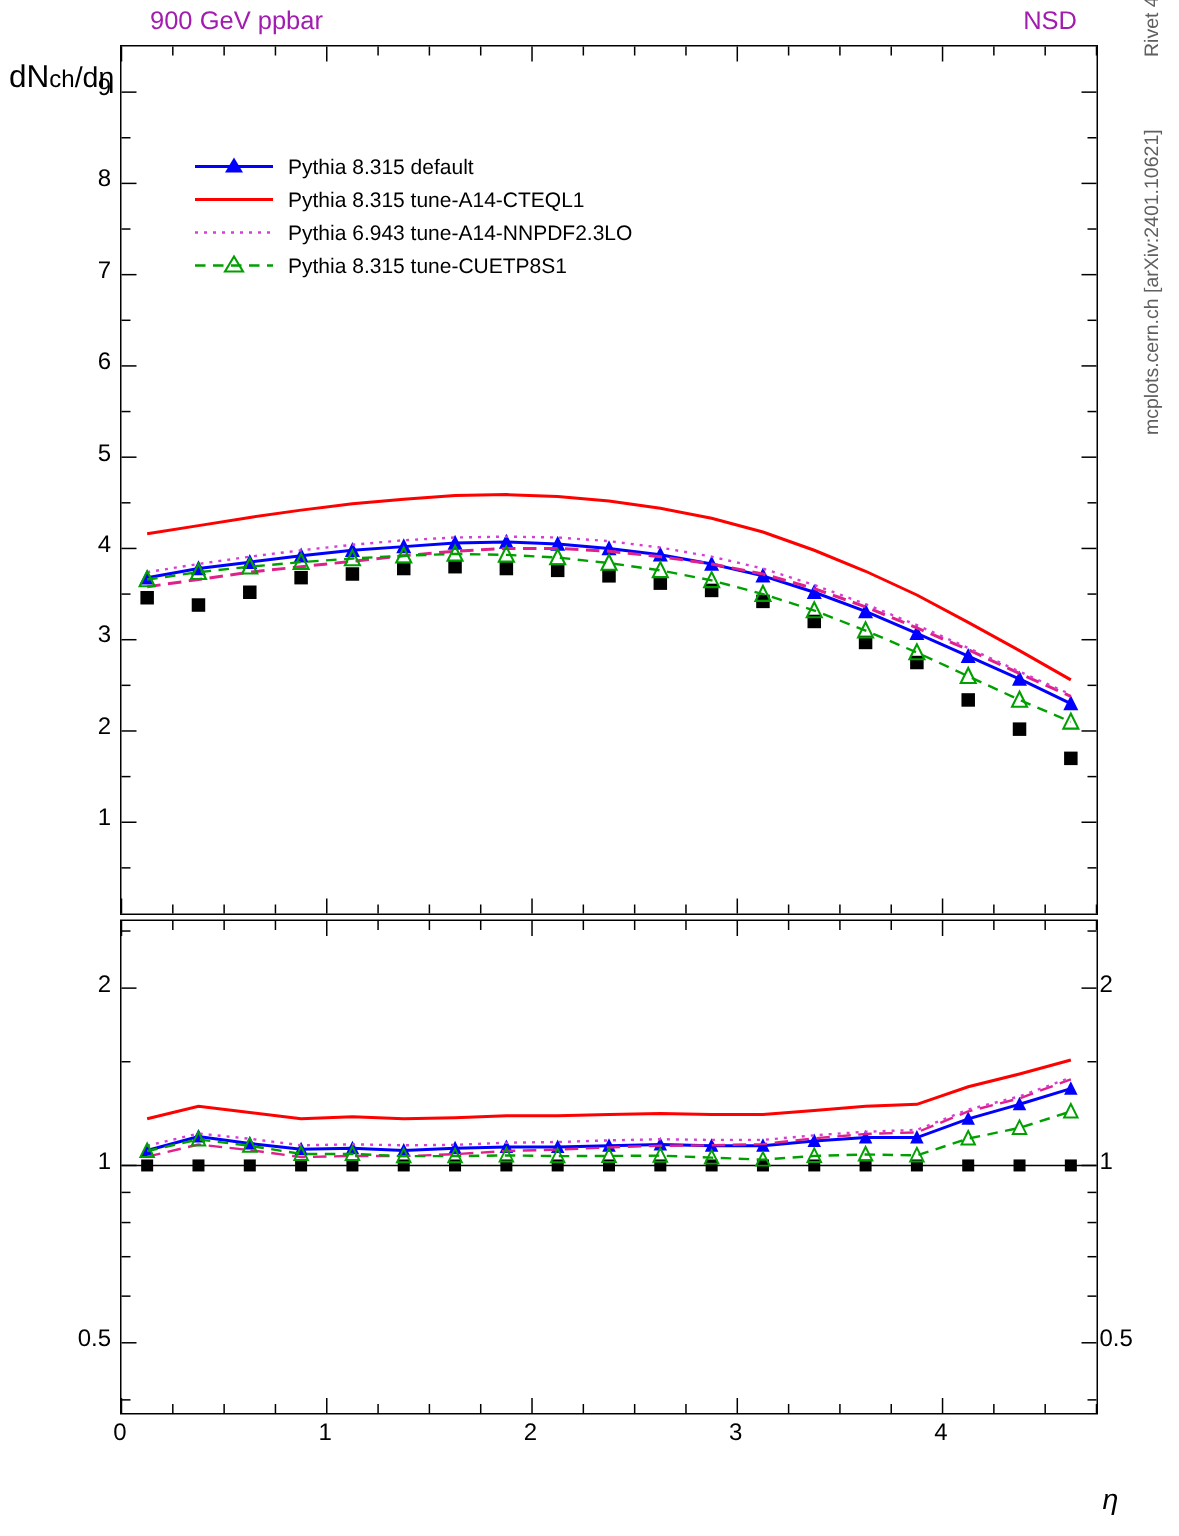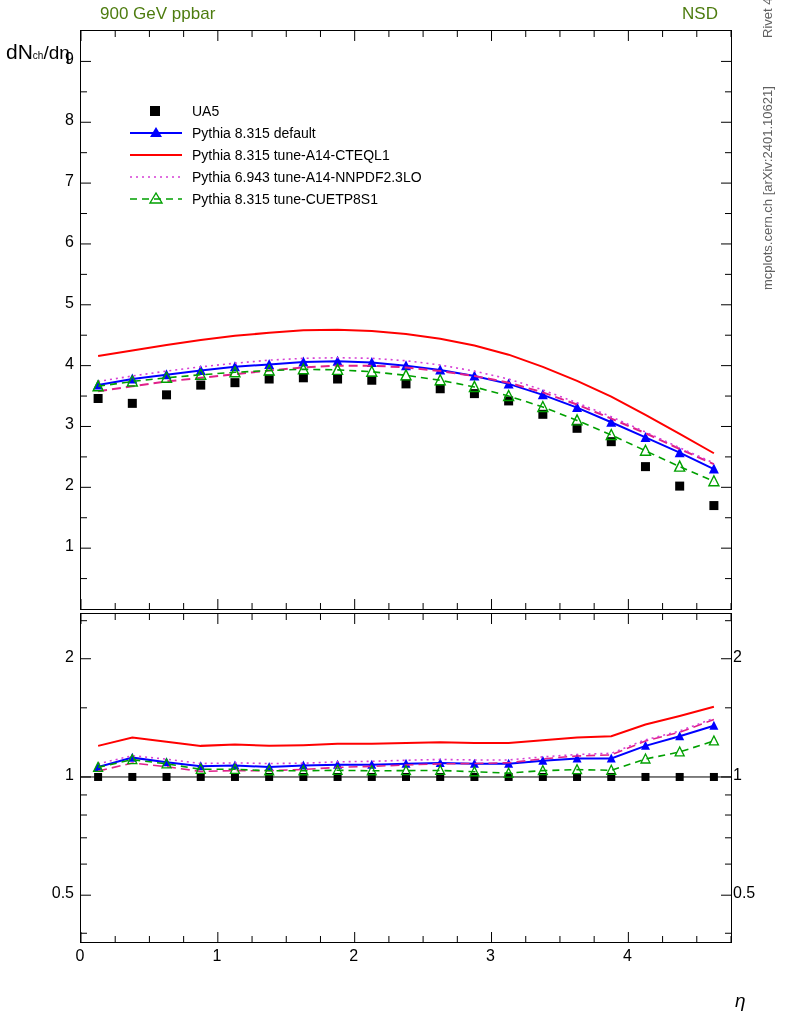--- a/index.html
+++ b/index.html
@@ -1,19 +1,19 @@
 <!DOCTYPE html>
 <html><head>
 <meta charset="utf-8">
 <style>
   html,body{margin:0;padding:0;background:#ffffff;}
   body{width:786px;height:1024px;font-family:"Liberation Sans",sans-serif;color:#000;}
   #root{position:relative;width:786px;height:1024px;overflow:hidden;}
 
-  .hdr{position:absolute;font-size:17px;color:#4d7c0f;}
+  .hdr{position:absolute;font-size:17px;color:#a21caf;}
   #hdr-left{left:100px;top:4px;}
   #hdr-right{right:68px;top:4px;}
 
   
   #main-panel{position:absolute;left:80px;top:30px;width:652px;height:580px;border:1px solid #000;box-sizing:border-box;background:#fff;}
   #ratio-panel{position:absolute;left:80px;top:613px;width:652px;height:330px;border:1px solid #000;box-sizing:border-box;background:#fff;}
 
   .axis-label{position:absolute;font-size:17px;}
   #ylabel-main{left:6px;top:40px;font-size:19px;}
   #xlabel{position:absolute;left:735px;top:990px;font-size:19px;font-style:italic;}
@@ -38,21 +38,21 @@
 </style>
 </head>
 <body>
 
 <div id="root">
 
   <div class="hdr" id="hdr-left">900 GeV ppbar</div>
   <div class="hdr" id="hdr-right">NSD</div>
 
   <div class="axis-label" id="ylabel-main">
-    <span style="font-size:21px;">dN</span><span style="font-size:10px;">ch</span><span style="font-size:19px;">/dη</span>
+    <span style="font-size:21px;">dN</span><span style="font-size:16px;">ch</span><span style="font-size:19px;">/dη</span>
   </div>
 
   <div id="xlabel">η</div>
 
   <div class="rightlabel" id="rl1">Rivet 4.1.0, ≥ 3.6M events</div>
   <div class="rightlabel" id="rl3">mcplots.cern.ch [arXiv:2401.10621]</div>
 
   <div id="title">
     Pseudorapidity η, √s=900 {GeV}, NSD
   </div>
@@ -326,28 +326,20 @@
         <polygon points="564.4736842105264,140.01740066310566 559.9736842105264,149.01740066310566 568.9736842105264,149.01740066310566" fill="none" stroke="#00a000" stroke-width="1.3"></polygon>
         <polygon points="598.6842105263157,132.95050821356148 594.1842105263157,141.95050821356148 603.1842105263157,141.95050821356148" fill="none" stroke="#00a000" stroke-width="1.3"></polygon>
         <polygon points="632.8947368421053,121.97054276722702 628.3947368421053,130.97054276722702 637.3947368421053,130.97054276722702" fill="none" stroke="#00a000" stroke-width="1.3"></polygon>
       </svg>
   </div>
 
   <div id="legend">
       <div class="leg-row">
         <div class="leg-mark">
           <svg width="56" height="16">
-            <rect x="22" y="3" width="10" height="10" fill="#000000"></rect>
-          </svg>
-        </div>
-        <div class="leg-text">UA5</div>
-      </div>
-      <div class="leg-row">
-        <div class="leg-mark">
-          <svg width="56" height="16">
             <line x1="2" y1="8" x2="54" y2="8" stroke="#0000ff" stroke-width="2"></line>
             <polygon points="28,2 22,12 34,12" fill="#0000ff"></polygon>
           </svg>
         </div>
         <div class="leg-text">Pythia 8.315 default</div>
       </div>
       <div class="leg-row">
         <div class="leg-mark">
           <svg width="56" height="16">
             <line x1="2" y1="8" x2="54" y2="8" stroke="#ff0000" stroke-width="2"></line>

